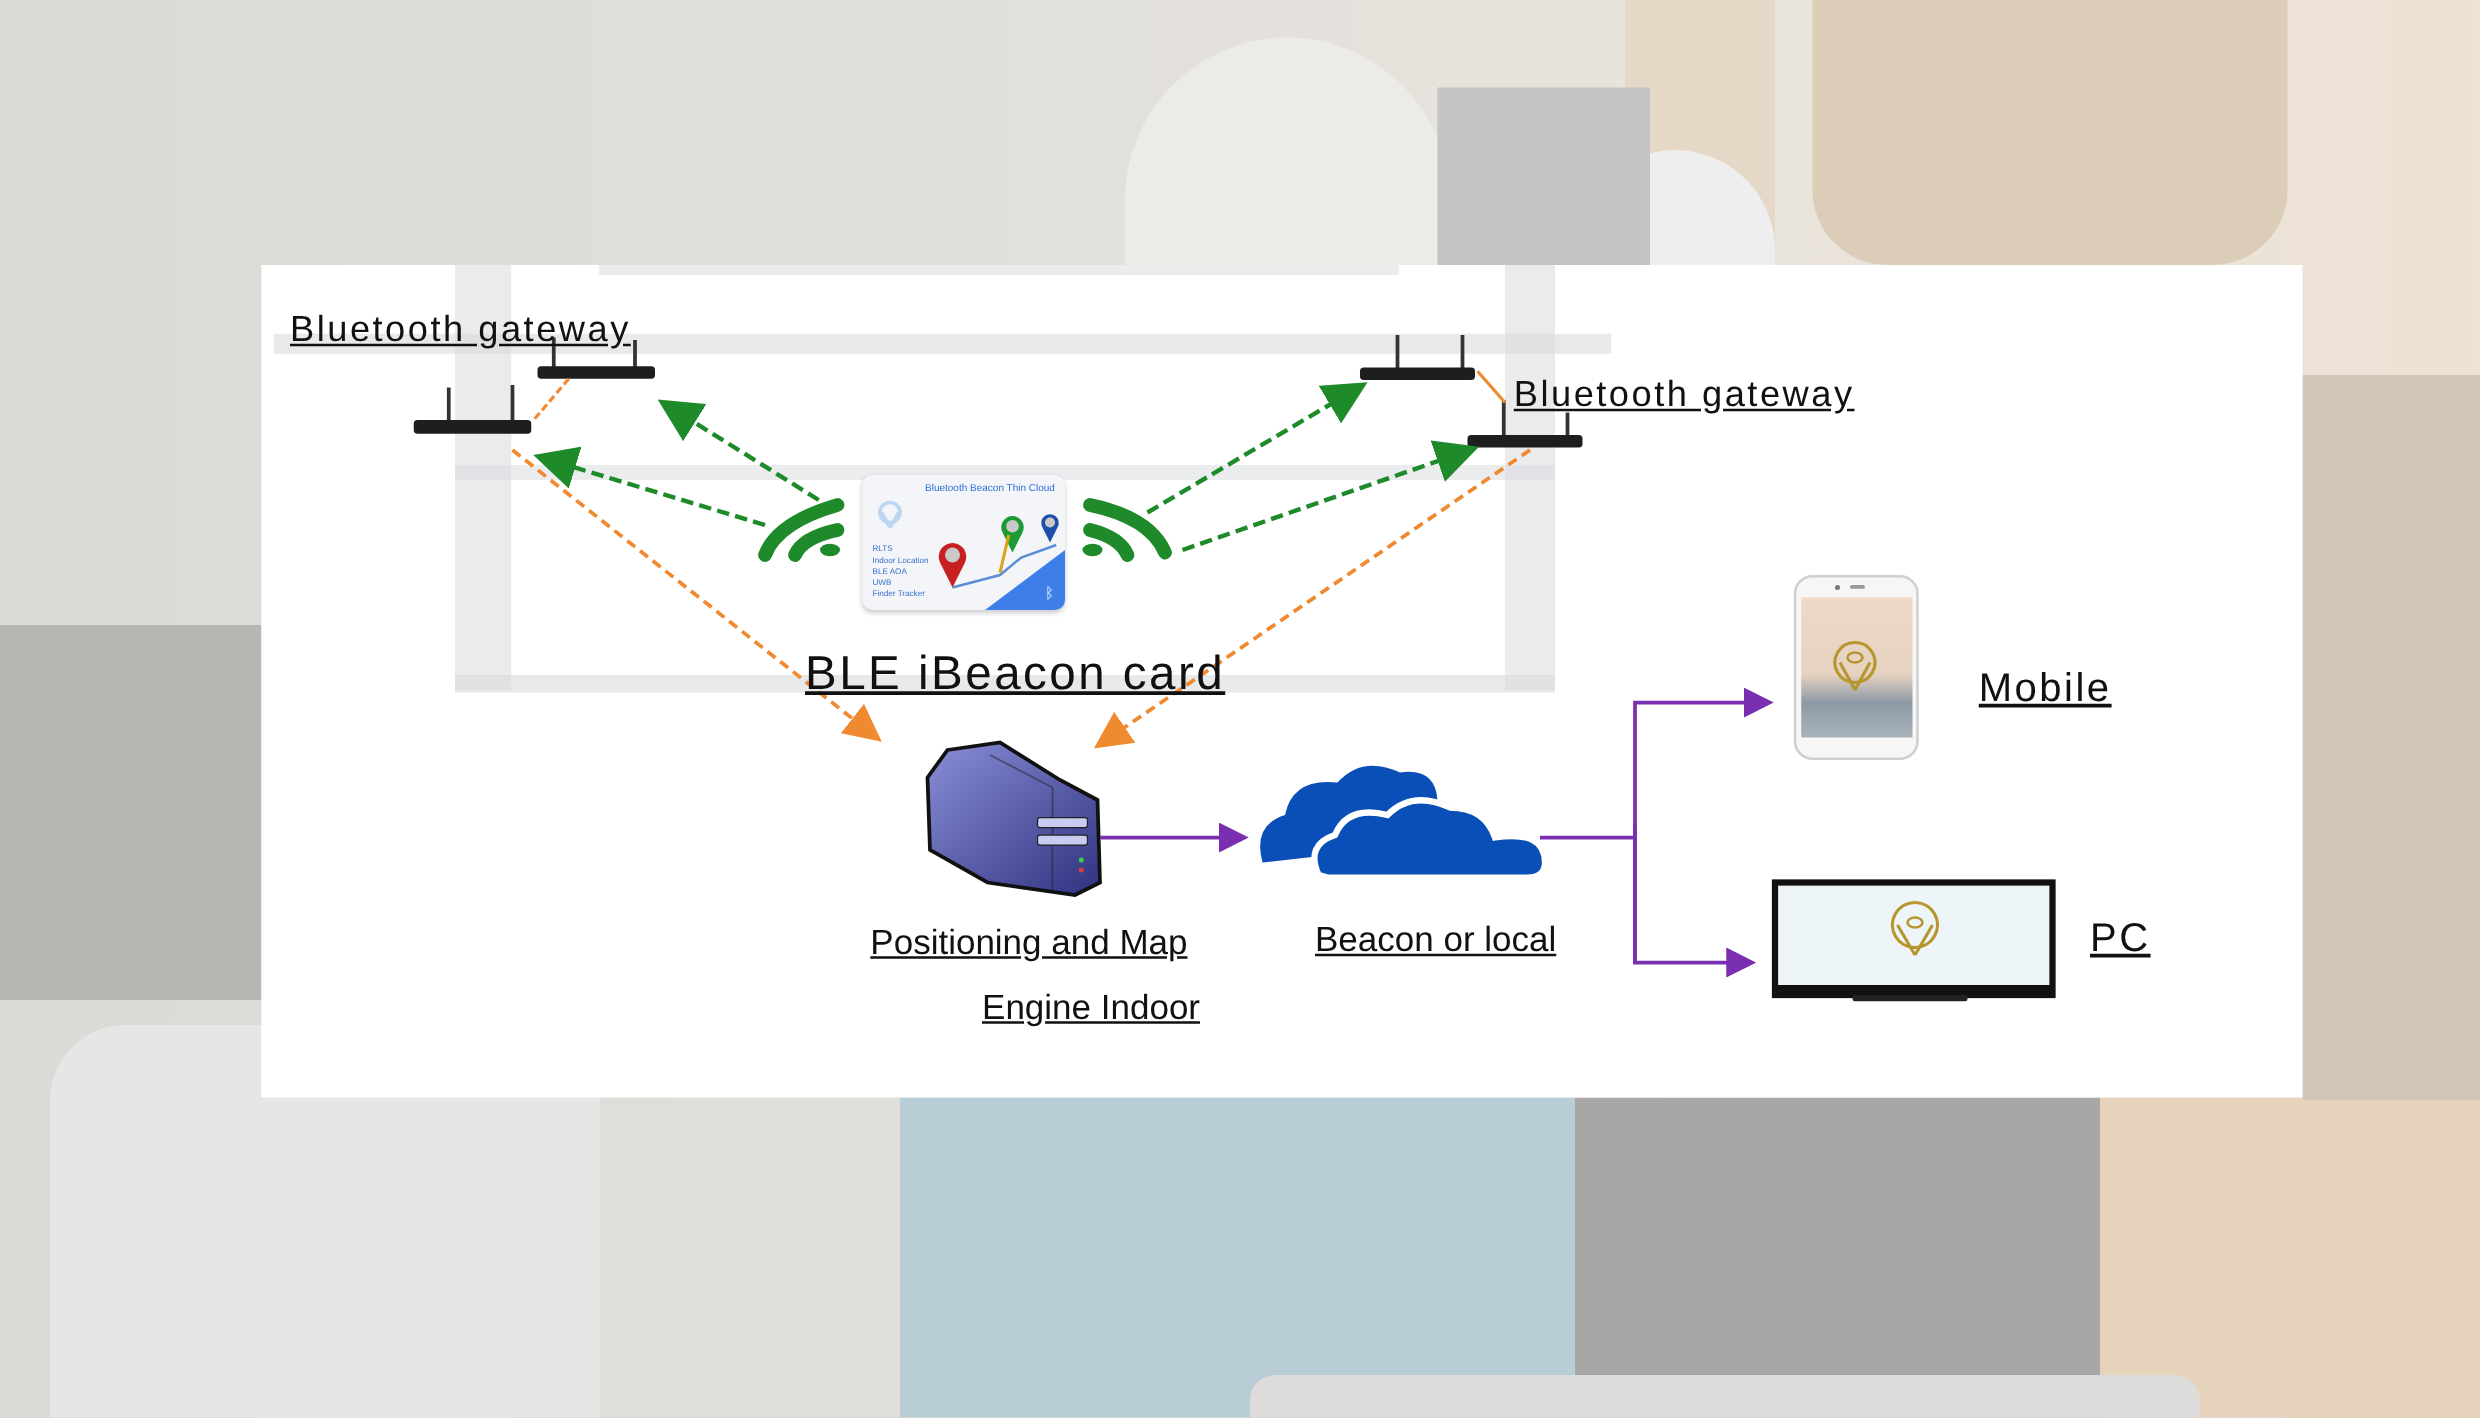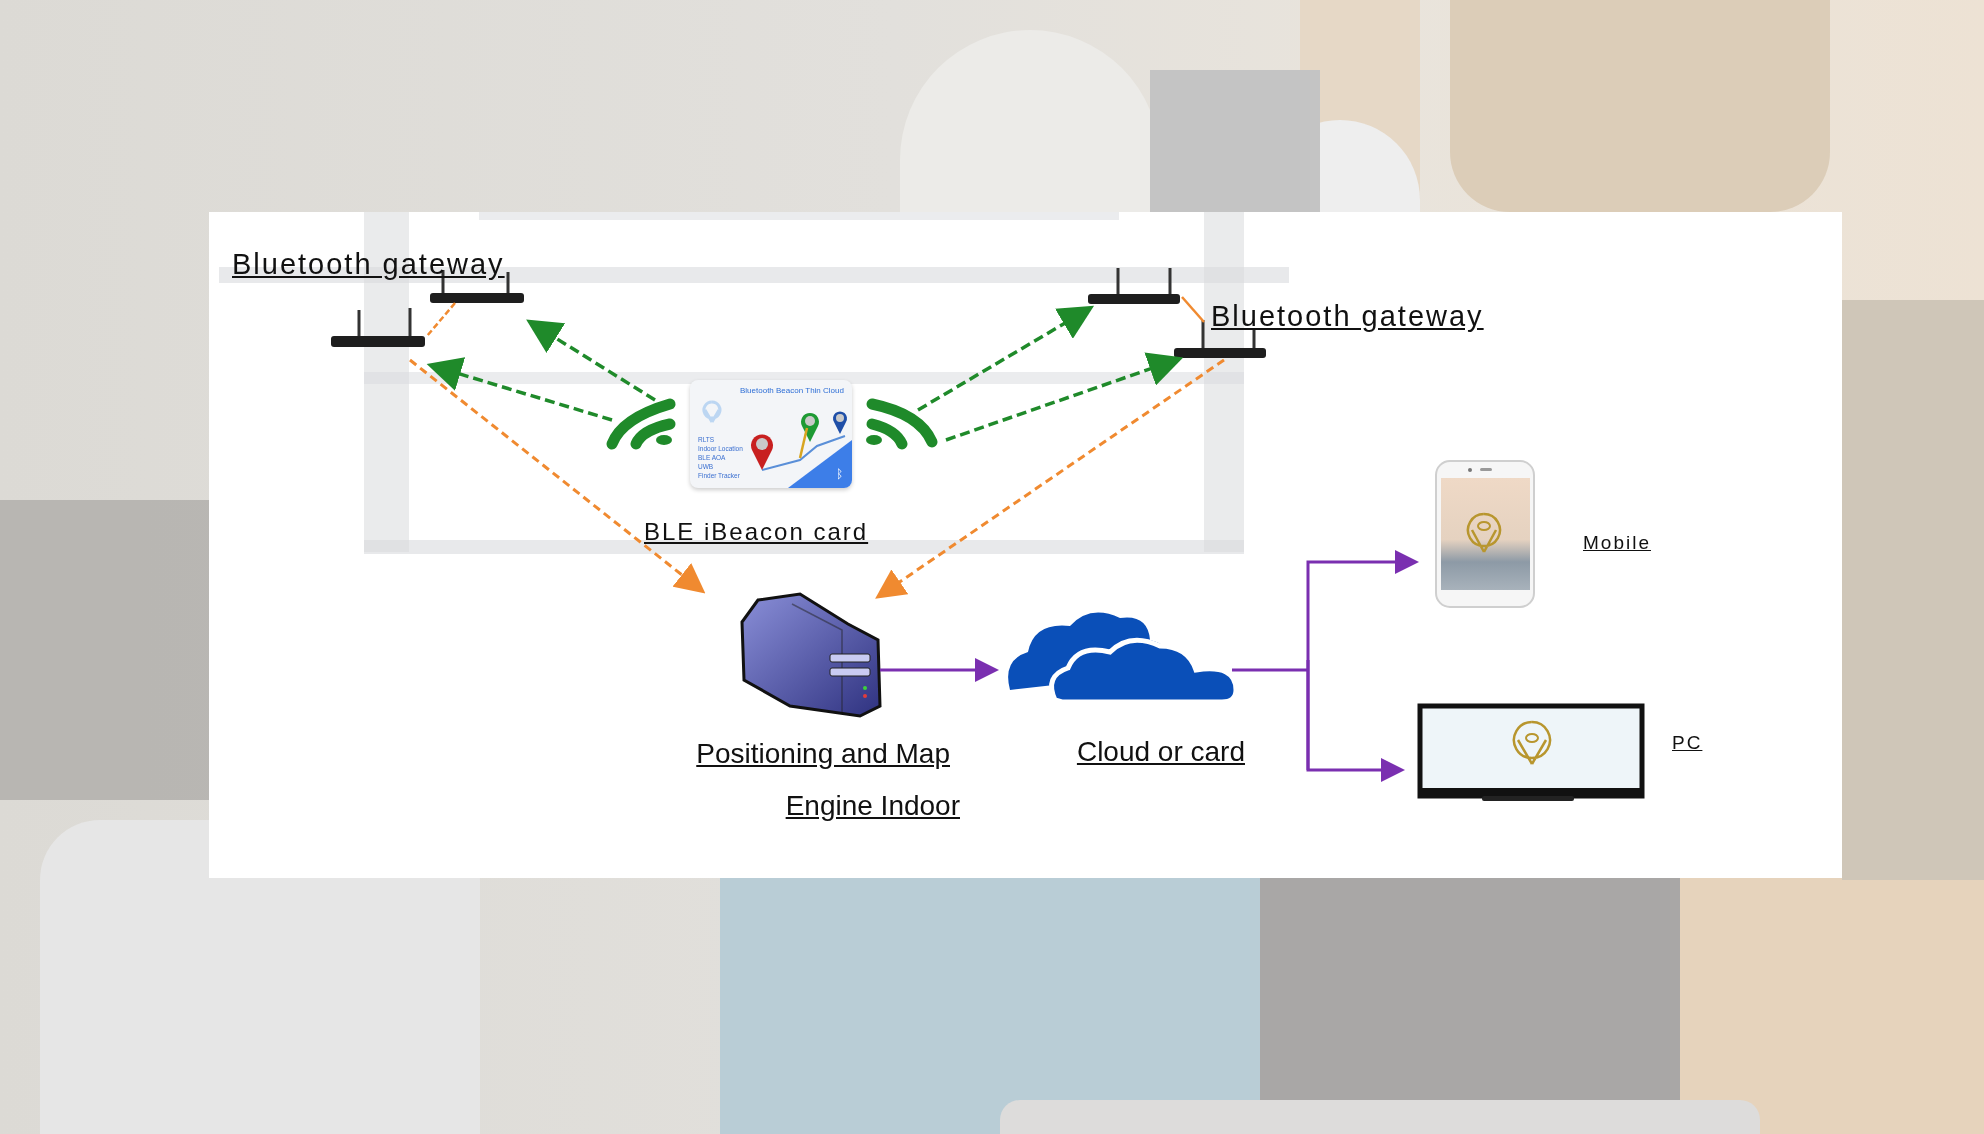--- a/index.html
+++ b/index.html
@@ -12,23 +12,23 @@
     .bg-wall { position: absolute; left:0; top:0; width:1984px; height:1134px;
       background: linear-gradient(90deg, #dcdad5 0%, #e2e0dc 45%, #e9e4dc 70%, #ede2d4 100%); }
     .bg-shape { position: absolute; }
     .panel {
       position: absolute; left: 209px; top: 212px; width: 1633px; height: 666px;
       background: #ffffff; overflow: hidden;
     }
     .ghost { position: absolute; background: #d8dadd; }
     .label { position: absolute; color: #111; white-space: nowrap; text-decoration: underline; }
     .lbl-gw { font-size: 29px; letter-spacing: 2px; }
-    .lbl-card { font-size: 24px; letter-spacing: 2px; }
+    .lbl-card { font-size: 38px; letter-spacing: 2px; }
     .lbl-main { font-size: 28px; text-align: right; }
-    .lbl-dev { font-size: 19px; letter-spacing: 2px; text-align: right; }
+    .lbl-dev { font-size: 32px; letter-spacing: 2px; text-align: right; }
     svg.overlay { position: absolute; left: 0; top: 0; }
     .card {
       position: absolute; left: 690px; top: 380px; width: 162px; height: 108px;
       background: #f3f5f8; border-radius: 8px; box-shadow: 0 2px 4px rgba(0,0,0,0.2);
       overflow: hidden;
     }
     .card-title { position: absolute; left: 50px; top: 6px; font-size: 8px; color: #2f6fd6; white-space: nowrap; }
     .card-feat { position: absolute; left: 8px; font-size: 6.5px; color: #3a6fd0; white-space: nowrap; }
   </style>
 </head>
@@ -185,15 +185,15 @@
   <div class="card-feat" style="top:74px">BLE AOA</div>
   <div class="card-feat" style="top:83px">UWB</div>
   <div class="card-feat" style="top:92px">Finder Tracker</div>
 </div>
 
 <div class="label lbl-gw" style="left:232px;top:248px">Bluetooth gateway</div>
 <div class="label lbl-gw" style="left:1211px;top:300px">Bluetooth gateway</div>
 <div class="label lbl-card" style="left:644px;top:518px">BLE iBeacon card</div>
 <div class="label lbl-main" style="left:650px;top:738px;width:300px">Positioning and Map</div>
 <div class="label lbl-main" style="left:650px;top:790px;width:310px">Engine Indoor</div>
-<div class="label lbl-main" style="left:1000px;top:736px;width:245px">Cloud or card</div>
+<div class="label lbl-main" style="left:1000px;top:736px;width:245px">Beacon or local</div>
 <div class="label lbl-dev" style="left:1583px;top:532px">Mobile</div>
 <div class="label lbl-dev" style="left:1672px;top:732px">PC</div>
 
 </body></html>

